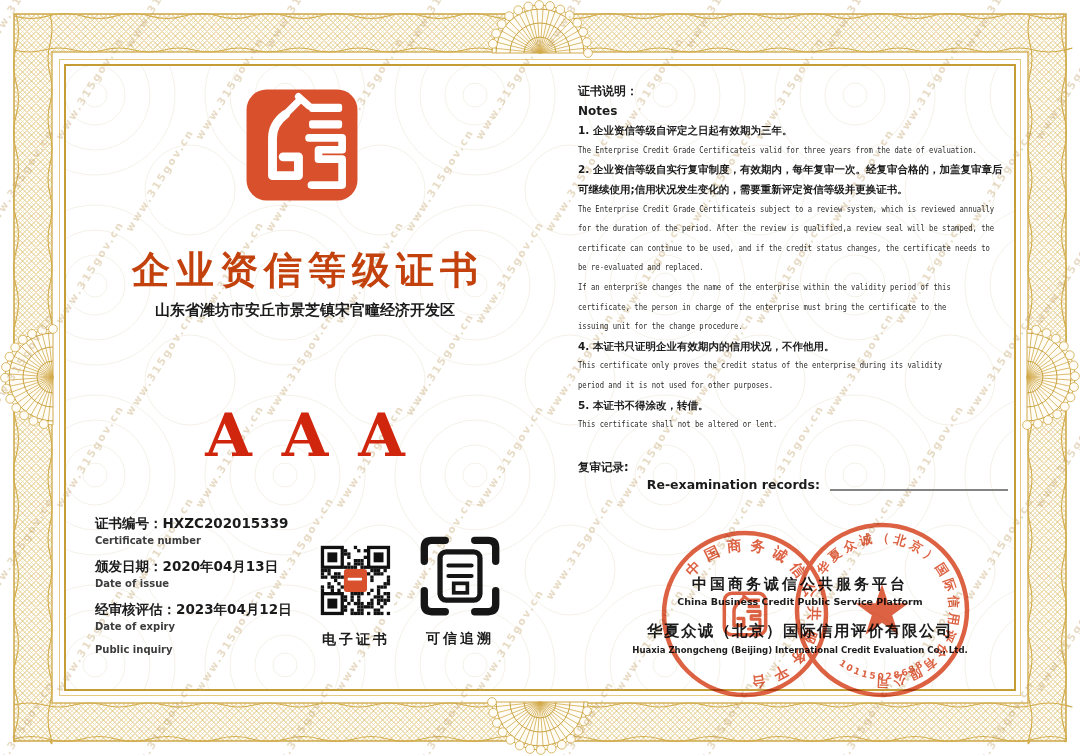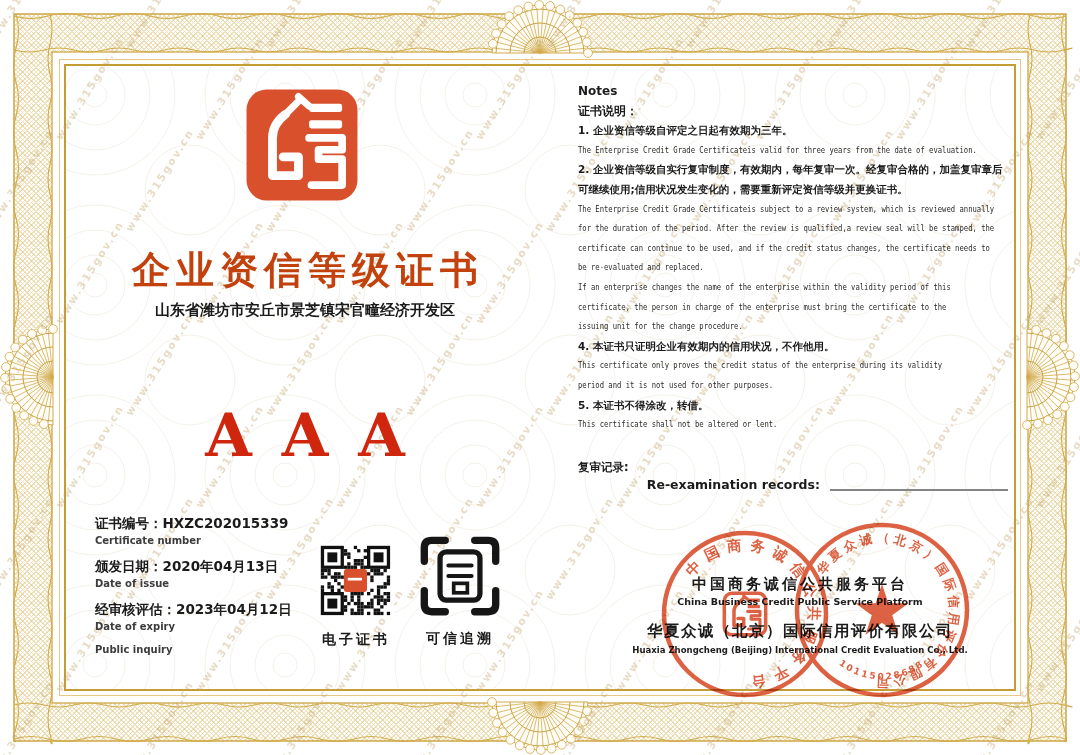--- a/index.html
+++ b/index.html
@@ -527,22 +527,22 @@
         </g>
         <rect x="21" y="17" width="38" height="46" rx="6" stroke-width="5"></rect>
         <path d="M29,30 H51 M29,40 H51" stroke-width="4"></path>
         <rect x="34" y="47" width="13" height="9" stroke-width="3.5"></rect>
       </g>
     </svg>
     <div class="stamp-label">可信追溯</div>
   </div>
 
   <div id="notes" class="abs">
+    <div class="note-head">证书说明：</div>
     <div class="note-head">Notes</div>
-    <div class="note-head">证书说明：</div>
     <div id="note-lines">
         <div class="note-zh">1. 企业资信等级自评定之日起有效期为三年。</div>
         <div class="note-en">The Enterprise Credit Grade Certificateis valid for three years from the date of evaluation.</div>
         <div class="note-zh">2. 企业资信等级自实行复审制度，有效期内，每年复审一次。经复审合格的，加盖复审章后</div>
         <div class="note-zh">可继续使用;信用状况发生变化的，需要重新评定资信等级并更换证书。</div>
         <div class="note-en">The Enterprise Credit Grade Certificateis subject to a review system, which is reviewed annually</div>
         <div class="note-en">for the duration of the period. After the review is qualified,a review seal will be stamped, the</div>
         <div class="note-en">certificate can continue to be used, and if the credit status changes, the certificate needs to</div>
         <div class="note-en">be re-evaluated and replaced.</div>
         <div class="note-en">If an enterprise changes the name of the enterprise within the validity period of this</div>

